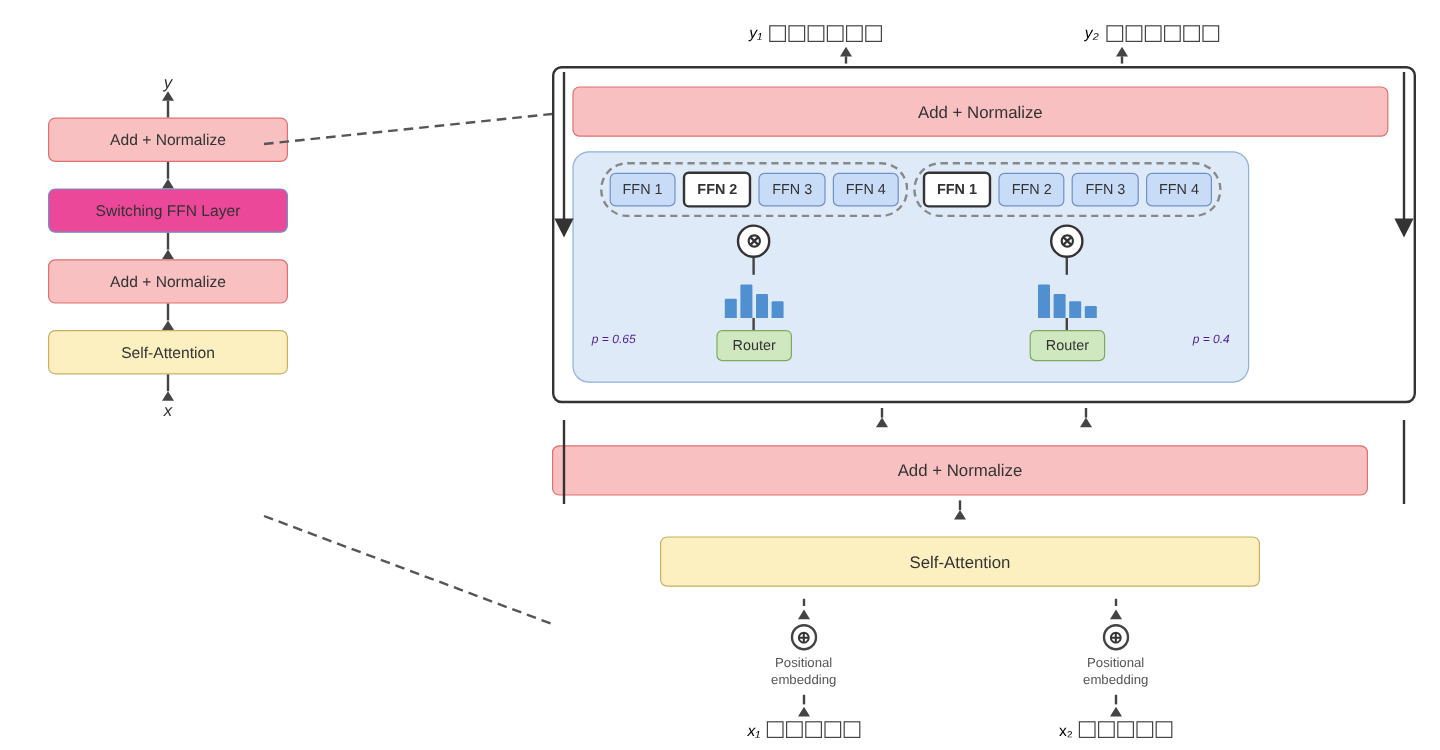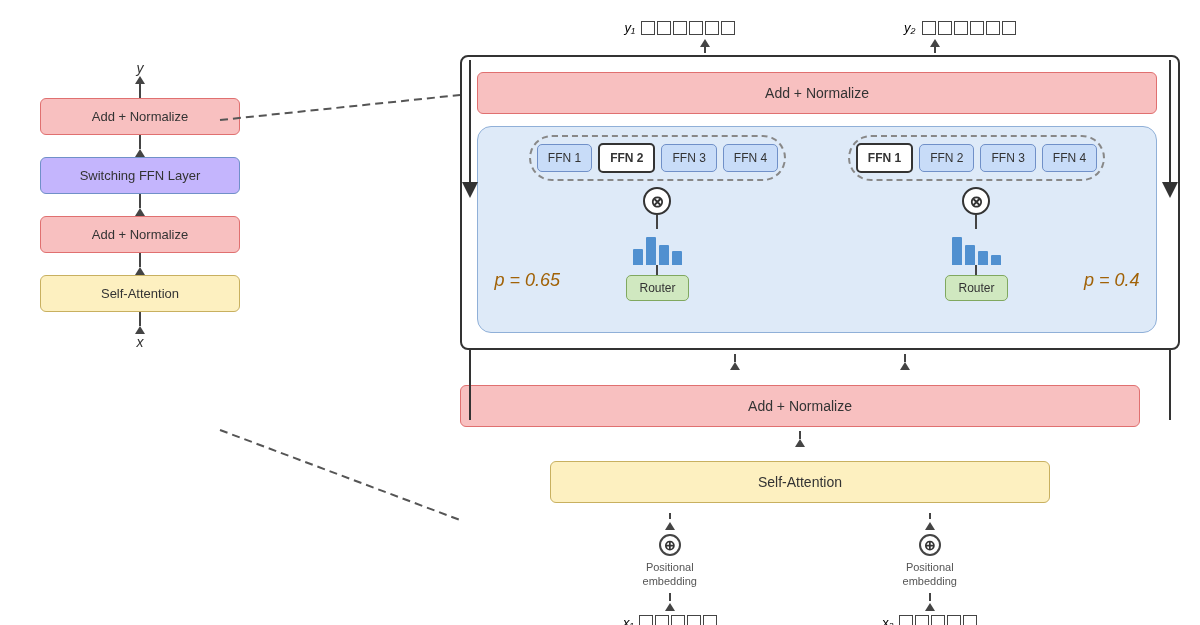--- a/index.html
+++ b/index.html
@@ -37,21 +37,21 @@
       font-size: 13px;
       font-weight: 500;
       border: 1.5px solid #ccc;
     }
     .box-red {
       background: #f8c0c0;
       border-color: #e07070;
       color: #333;
     }
     .box-blue {
-      background: #c4b5fd;
+      background: #ec4899;
       border-color: #7090c8;
       color: #333;
     }
     .box-yellow {
       background: #fdf0c0;
       border-color: #c8b060;
       color: #333;
     }
 
     .label-text {
@@ -89,23 +89,23 @@
       font-weight: 500;
       color: #333;
     }
 
     
     .switching-box {
       margin-top: 12px;
       background: #deeaf8;
       border: 1.5px solid #90b0d8;
       border-radius: 14px;
-      padding: 16px 20px 31px;
+      padding: 16px 20px 17px;
       position: relative;
-      width: 680px;
+      width: 564px;
     }
 
     .expert-group {
       display: flex;
       flex-direction: column;
       align-items: center;
       position: relative;
     }
 
     .ffn-row {
@@ -135,22 +135,22 @@
       background: #d0e8c0;
       border: 1.5px solid #80a860;
       border-radius: 5px;
       padding: 5px 12px;
       font-size: 12px;
       color: #333;
       text-align: center;
     }
 
     .prob-text {
-      font-size: 18px;
-      color: #a16207;
+      font-size: 10px;
+      color: #4c1d95;
       font-style: italic;
       text-align: right;
     }
 
     
     .bar-chart {
       display: flex;
       align-items: flex-end;
       gap: 3px;
       height: 36px;

